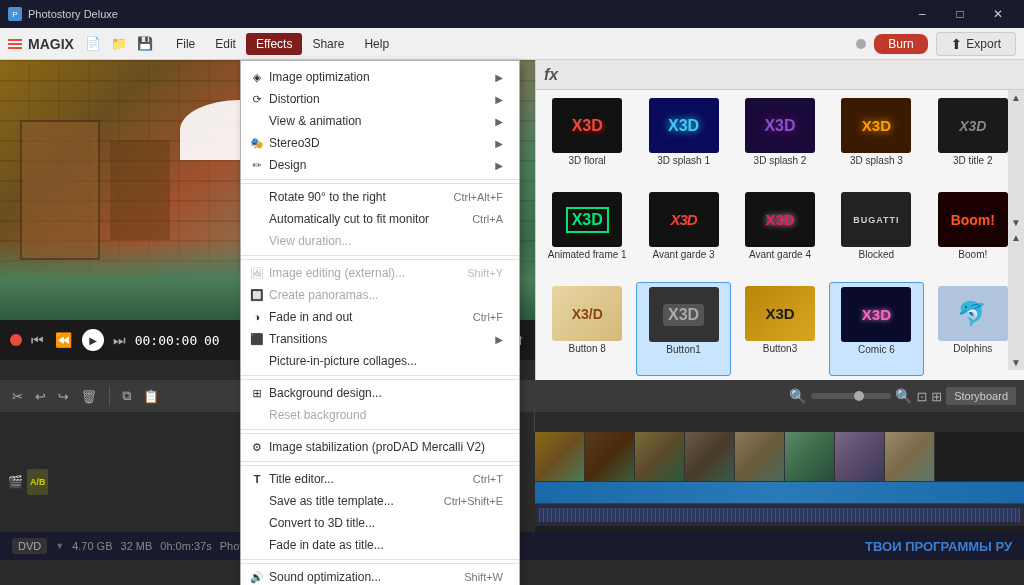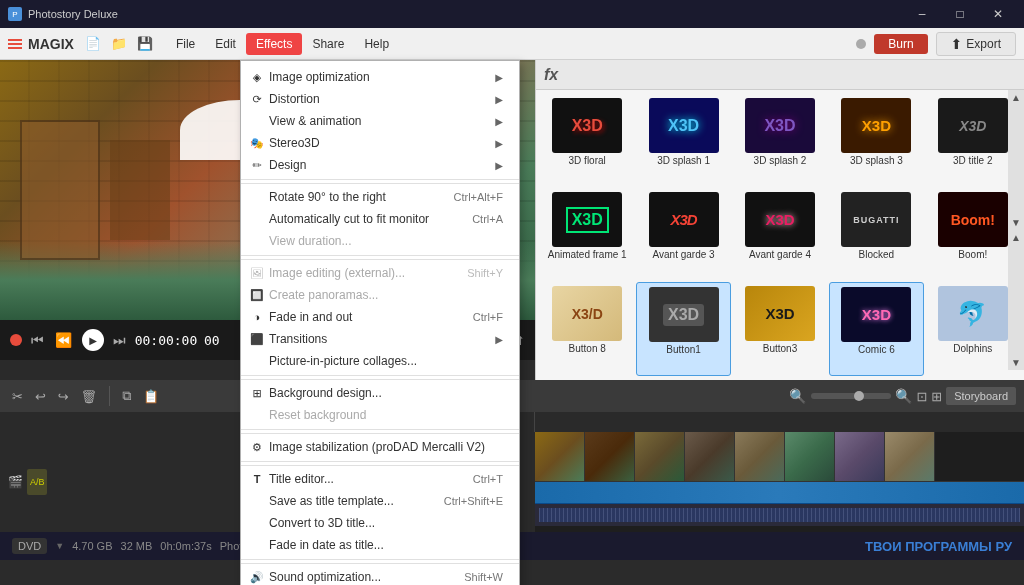--- a/index.html
+++ b/index.html
@@ -30,21 +30,21 @@
       padding: 0 8px;
       border-bottom: 1px solid #d0d0d0;
     }
     .magix-logo { display: flex; align-items: center; gap: 4px; margin-right: 8px; font-weight: bold; font-size: 14px; color: #333; }
     .logo-bars { display: flex; flex-direction: column; gap: 2px; margin-right: 2px; }
     .logo-bar { width: 14px; height: 2px; background: #e74c3c; }
     .toolbar-icons { display: flex; gap: 2px; align-items: center; margin-right: 8px; }
     .toolbar-icon-btn { width: 24px; height: 24px; display: flex; align-items: center; justify-content: center; cursor: pointer; border-radius: 3px; font-size: 13px; color: #555; }
     .menu-items { display: flex; align-items: center; }
     .menu-item { padding: 4px 10px; cursor: pointer; border-radius: 3px; font-size: 12px; color: #333; }
-    .menu-item:hover, .menu-item.active { background: #ef4444; color: white; }
+    .menu-item:hover, .menu-item.active { background: #7f1d1d; color: white; }
     
     
     .main-container {
       display: flex;
       height: 320px;
       background: #3a3a3a;
     }
     
     
     .preview-panel {
@@ -241,21 +241,21 @@
       gap: 2px;
       padding: 4px 8px;
     }
     .track-label { 
       display: flex; align-items: center; gap: 4px;
       height: 28px;
     }
     .track-icon { font-size: 12px; color: #888; }
     .ab-badge { 
       background: #4a4a2a; color: #cc0; font-size: 9px; 
-      padding: 8px 3px; border-radius: 2px;
+      padding: 8px 3px; border-radius: 2px; font-weight: bold;
     }
     .timeline-content {
       position: absolute;
       left: 535px;
       right: 0;
       top: 0;
       height: 100%;
     }
     .video-thumb {
       height: 100%;
@@ -359,21 +359,21 @@
   </div>
   <div class="menu-items">
     <div class="menu-item">File</div>
     <div class="menu-item">Edit</div>
     <div class="menu-item active">Effects</div>
     <div class="menu-item">Share</div>
     <div class="menu-item">Help</div>
   </div>
   <div style="margin-left:auto; display:flex; align-items:center; gap:8px;">
     <div style="width:10px; height:10px; background:#aaa; border-radius:50%;"></div>
-    <div style="background:#c0392b; color:white; padding:3px 14px; border-radius:3px; cursor:pointer; font-size:12px;">Burn</div>
+    <div style="background:#c0392b; color:white; padding:3px 14px; border-radius:8px; cursor:pointer; font-size:12px;">Burn</div>
     <div style="background:#e8e8e8; color:#333; padding:3px 14px; border-radius:3px; cursor:pointer; font-size:12px; border:1px solid #ccc; display:flex; align-items:center; gap:4px;">
       <span style="font-size:14px;">⬆</span> 
         <span>Export</span>
     </div>
   </div>
 </div>
 
 <div class="main-container">
 
   <div class="preview-panel">

